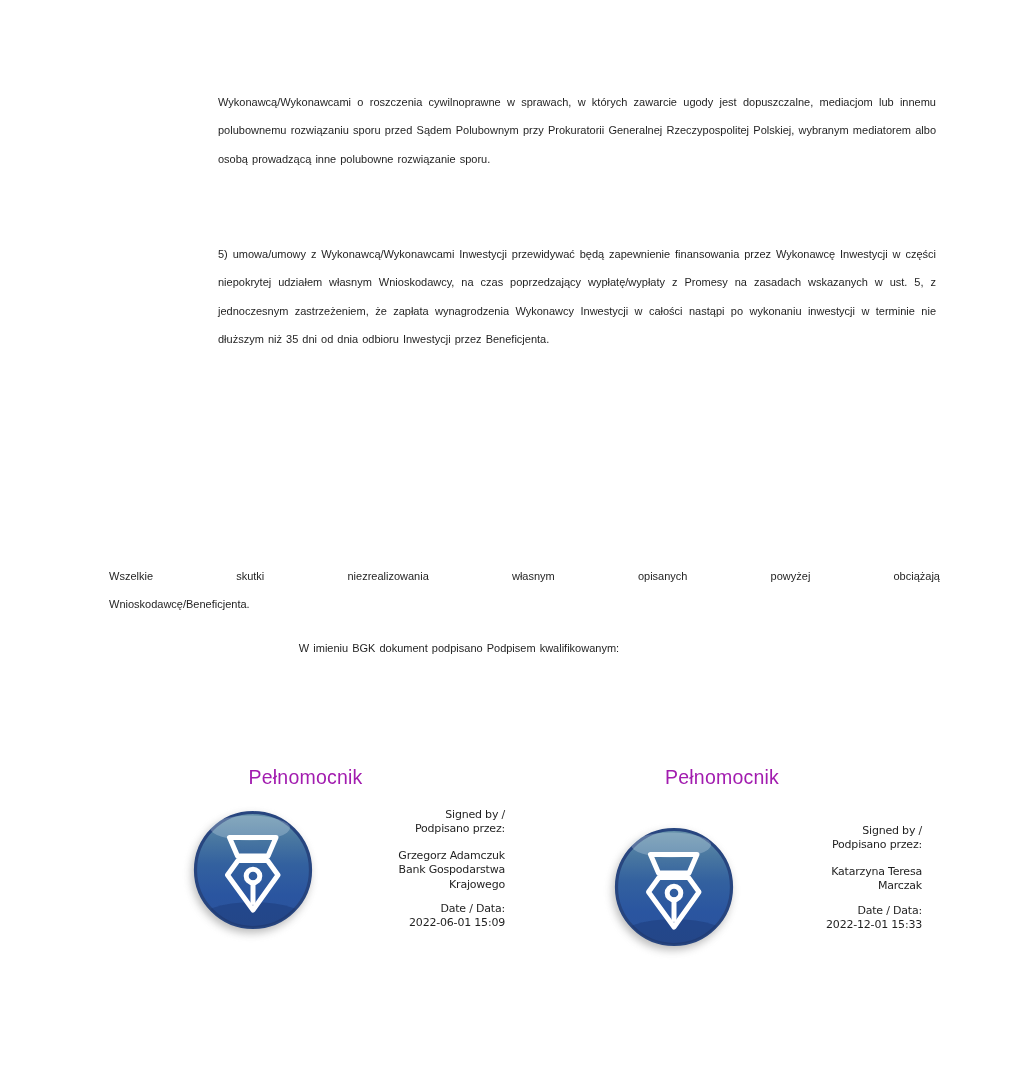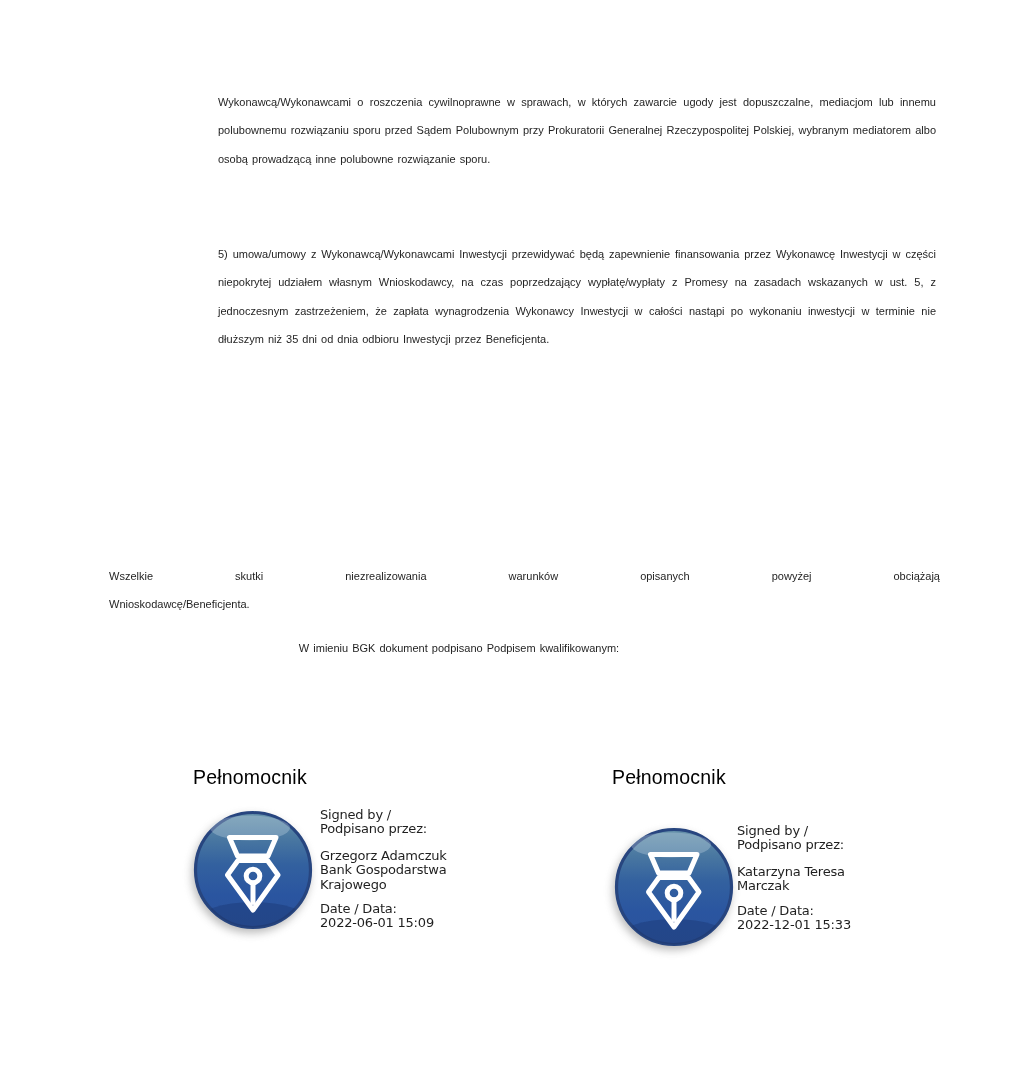--- a/index.html
+++ b/index.html
@@ -31,40 +31,42 @@
     justify-content: space-between;
     width: 100%;
   }
   .consequences-line1 span { white-space: nowrap; }
 
   .p-signing { top: 634px; left: 109px; width: 700px; text-align: center; }
 
   .sig-heading {
     position: absolute;
     font-size: 19.5px;
-    color: #000000;
+    color: #a21caf;
+    text-align: center;
     letter-spacing: 0.2px;
   }
   .sig-head-1 { left: 193px; top: 766px; width: 225px; }
   .sig-head-2 { left: 612px; top: 766px; width: 220px; }
 
   .sig-icon {
     position: absolute;
     filter: drop-shadow(-2px 4px 4px rgba(105,105,105,0.45));
   }
   .sig-icon-1 { left: 191px; top: 808px; }
   .sig-icon-2 { left: 612px; top: 825px; }
 
   .sig-text {
     position: absolute;
     font-family: "DejaVu Sans", sans-serif;
-    font-size: 13px;
+    font-size: 11px;
     line-height: 14.4px;
     color: #1f1f1f;
     letter-spacing: -0.2px;
+    text-align: right;
   }
   .sig-text-1 { left: 320px; top: 808px; width: 185px; }
   .sig-text-2 { left: 737px; top: 824px; width: 185px; }
   .sig-gap-a { height: 12px; }
   .sig-gap-b { height: 10px; }
 
   .defs-holder { position: absolute; width: 0; height: 0; overflow: hidden; }
 </style>
 </head>
 <body>
@@ -89,21 +91,21 @@
   <div class="para p-clause4">Wykonawcą/Wykonawcami o roszczenia cywilnoprawne w sprawach, w których zawarcie ugody jest dopuszczalne, mediacjom lub innemu polubownemu rozwiązaniu sporu przed Sądem Polubownym przy Prokuratorii Generalnej Rzeczypospolitej Polskiej, wybranym mediatorem albo osobą prowadzącą inne polubowne rozwiązanie sporu.</div>
 
   <div class="para p-clause5">5) umowa/umowy z Wykonawcą/Wykonawcami Inwestycji przewidywać będą zapewnienie finansowania przez Wykonawcę Inwestycji w części niepokrytej udziałem własnym Wnioskodawcy, na czas poprzedzający wypłatę/wypłaty z Promesy na zasadach wskazanych w ust. 5, z jednoczesnym zastrzeżeniem, że zapłata wynagrodzenia Wykonawcy Inwestycji w całości nastąpi po wykonaniu inwestycji w terminie nie dłuższym niż 35 dni od dnia odbioru Inwestycji przez Beneficjenta.</div>
 
 
   <div class="para p-consequences">
     <div class="consequences-line1">
       <span>Wszelkie</span>
       <span>skutki</span>
       <span>niezrealizowania</span>
-      <span>warunków</span>
+      <span>własnym</span>
       <span>opisanych</span>
       <span>powyżej</span>
       <span>obciążają</span>
     </div>
     <div>Wnioskodawcę/Beneficjenta.</div>
   </div>
 
   <div class="para p-signing">W imieniu BGK dokument podpisano Podpisem kwalifikowanym:</div>
 
   <div class="sig-heading sig-head-1">Pełnomocnik</div>

